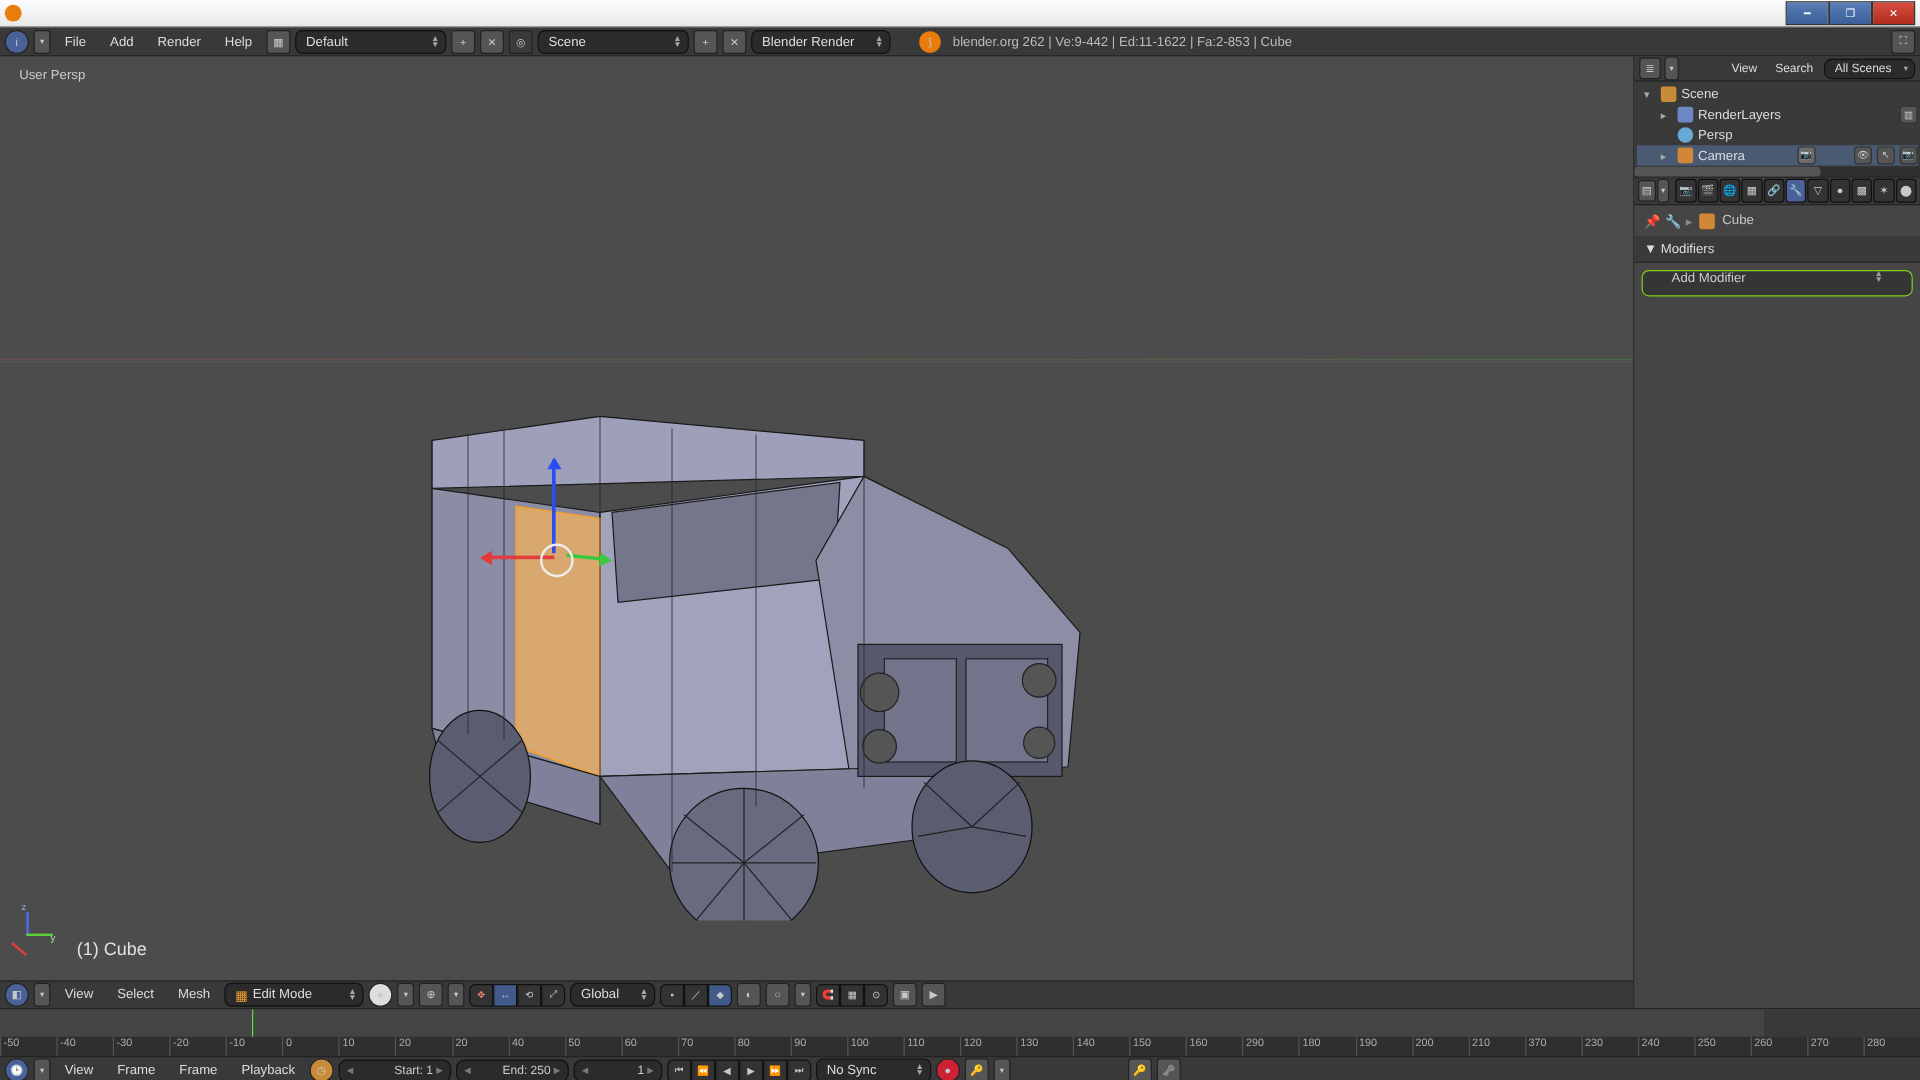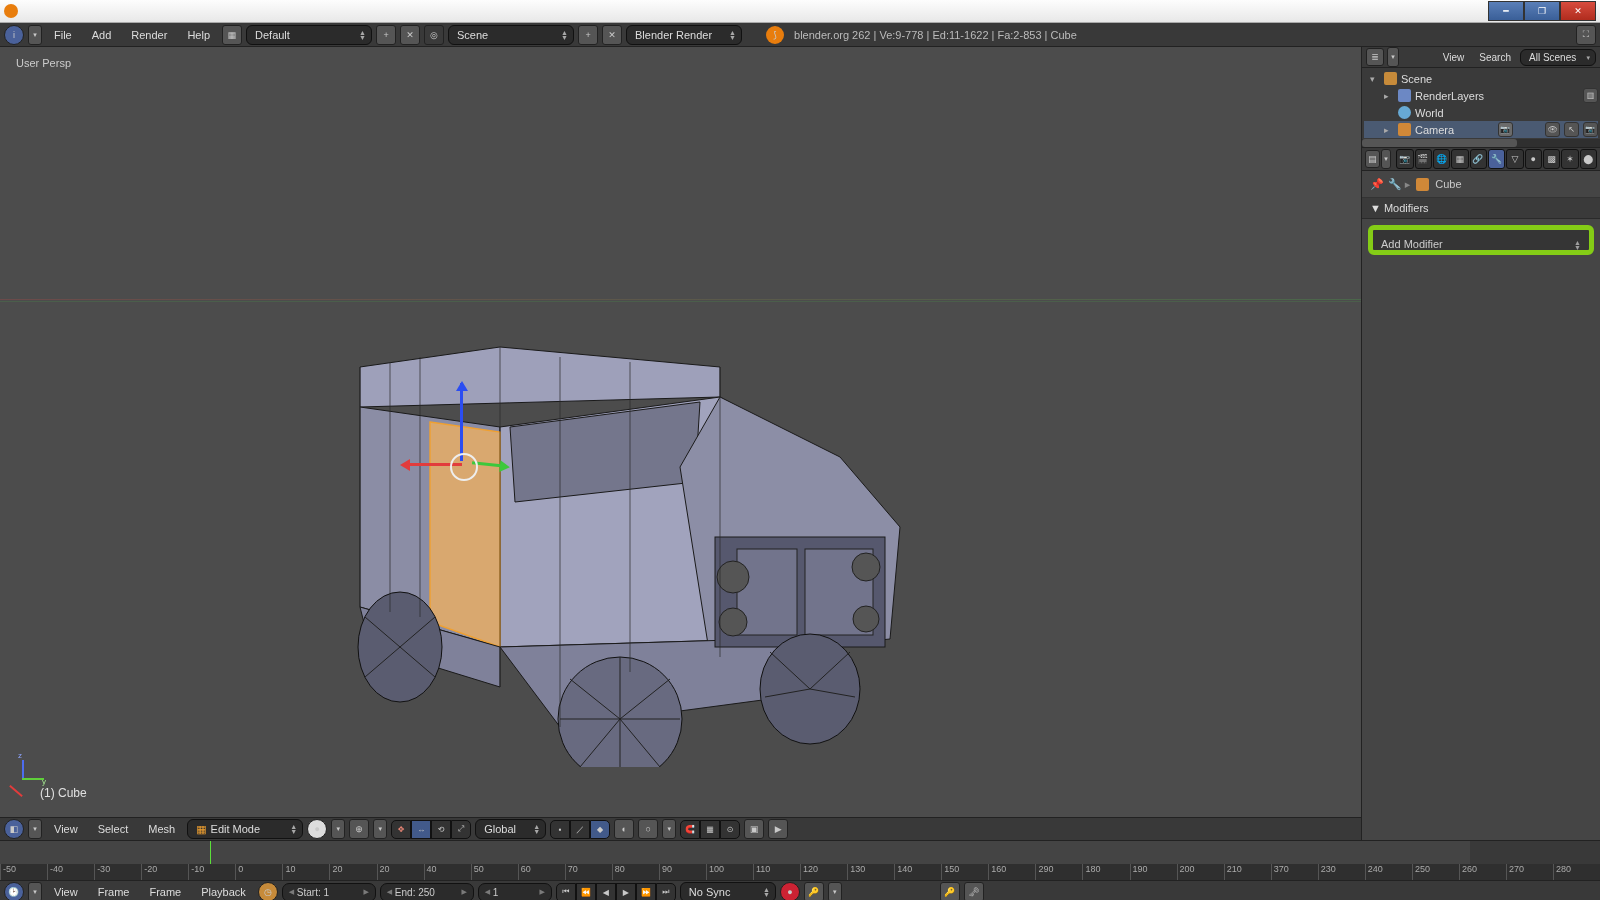--- a/index.html
+++ b/index.html
@@ -14,21 +14,21 @@
 .topbar{height:23px;background:#393939;display:flex;align-items:center;padding:0 4px;border-bottom:1px solid #222;gap:4px}
 .iconbtn{width:18px;height:18px;background:#555;border:1px solid #222;border-radius:3px;display:flex;align-items:center;justify-content:center;font-size:9px}
 .iconbtn.round{border-radius:50%}
 .menu-item{padding:2px 8px;color:#ddd;cursor:pointer}
 .dropdown{height:18px;background:#2b2b2b;border:1px solid #111;border-radius:6px;display:flex;align-items:center;padding:0 6px 0 8px;color:#ddd;min-width:80px;position:relative}
 .dropdown .arrows{margin-left:auto;font-size:7px;line-height:5px;opacity:.7;letter-spacing:-1px}
 .statline{color:#bbb;font-size:11px;margin-left:6px}
 .mainrow{display:flex;height:793px}
 .viewport{flex:1;position:relative;background:#4c4c4c;overflow:hidden}
 .viewport .persp{position:absolute;top:10px;left:16px;color:#ccc;font-size:11px}
-.viewport .objname{position:absolute;bottom:40px;left:40px;color:#e0e0e0;font-size:12px}
+.viewport .objname{position:absolute;bottom:40px;left:64px;color:#e0e0e0;font-size:15px}
 .axis-widget{position:absolute;bottom:50px;left:12px;width:40px;height:40px}
 .axis-widget .z{position:absolute;left:10px;bottom:10px;width:2px;height:20px;background:#4d6cf0}
 .axis-widget .y{position:absolute;left:10px;bottom:10px;width:22px;height:2px;background:#5fcf3a}
 .axis-widget .x{position:absolute;left:-4px;bottom:-2px;width:16px;height:2px;background:#e23c3c;transform:rotate(40deg)}
 .axis-widget .lz{position:absolute;left:6px;bottom:30px;color:#8fa6ff;font-size:8px}
 .axis-widget .ly{position:absolute;left:30px;bottom:4px;color:#a3e68f;font-size:8px}
 .car-svg{position:absolute;left:300px;top:280px}
 .gizmo{position:absolute;left:410px;top:330px;width:120px;height:120px;pointer-events:none}
 .gizmo .circle{position:absolute;left:40px;top:76px;width:24px;height:24px;border:2px solid #eee;border-radius:50%}
 .gizmo .arrZ{position:absolute;left:50px;top:6px;width:3px;height:78px;background:#2b4df2}
@@ -51,32 +51,32 @@
 .tree-row .rest{width:13px;height:13px;background:#555;border:1px solid #333;border-radius:3px;font-size:8px;display:flex;align-items:center;justify-content:center}
 .tree-row.lvl1{padding-left:20px}
 .props{flex:1;background:#454545;display:flex;flex-direction:column}
 .props-tabs{height:22px;background:#393939;display:flex;align-items:center;padding:0 3px;gap:1px;border-bottom:1px solid #222}
 .ptab{width:19px;height:18px;background:#333;border:1px solid #111;border-radius:3px;display:flex;align-items:center;justify-content:center;font-size:9px}
 .ptab.active{background:#4a619a}
 .props-bread{height:26px;display:flex;align-items:center;padding:0 8px;gap:6px;border-bottom:1px solid #333}
 .pin{width:12px;height:12px;color:#aaa}
 .props-panel{padding:0}
 .panel-hdr{background:#3a3a3a;padding:4px 8px;font-size:11px;color:#ddd;border-bottom:1px solid #2a2a2a}
-.addmod{margin:6px;height:20px;background:#353535;border:5px solid #84cc16;border-radius:6px;display:flex;align-items:flex-end;padding:0 8px;color:#ccc}
+.addmod{margin:6px;height:20px;background:#353535;border:1px solid #84cc16;border-radius:6px;display:flex;align-items:flex-start;padding:0 24px;color:#ccc}
 .addmod .arrows{margin-left:auto;font-size:7px;line-height:5px;opacity:.7}
 .bottom-area{height:62px;background:#393939;border-top:1px solid #222;display:flex;flex-direction:column}
 .timeline-canvas{flex:1;background:#444;position:relative;overflow:hidden}
 .timeline-canvas .zero{position:absolute;left:210px;top:0;bottom:0;width:1px;background:#5bdf3a}
 .timeline-canvas .ticks{position:absolute;left:0;bottom:0;height:16px;width:100%;background:#2f2f2f;display:flex}
 .timeline-canvas .tick{width:50.2px;text-align:left;color:#aaa;font-size:9px;padding-left:2px;border-left:1px solid #555}
 .timeline-hdr{height:22px;background:#393939;border-top:1px solid #222;display:flex;align-items:center;padding:0 4px;gap:4px}
 .numfield{height:17px;background:#2b2b2b;border:1px solid #111;border-radius:7px;display:flex;align-items:center;padding:0 6px;min-width:80px}
 .numfield .l{font-size:7px;opacity:.5;width:8px}
 .numfield .r{font-size:7px;opacity:.5;width:8px;text-align:right}
-.numfield .lab{flex:1;text-align:left;font-size:10px;color:#ccc}
+.numfield .lab{flex:1;text-align:right;font-size:10px;color:#ccc}
 .playbtn{width:18px;height:17px;background:#333;border:1px solid #111;display:flex;align-items:center;justify-content:center;font-size:8px}
 .grp{display:flex}
 .grp .playbtn:first-child{border-radius:5px 0 0 5px}
 .grp .playbtn:last-child{border-radius:0 5px 5px 0}
 .spacer{flex:1}
 .horizon{position:absolute;left:0;right:0;top:252px;height:1px;background:linear-gradient(to right,rgba(180,70,70,.3),rgba(70,180,70,.25))}
 .horizon2{position:absolute;left:0;right:0;top:254px;height:1px;background:rgba(70,180,70,.18)}
 .scrollbar-h{position:absolute;left:0;right:0;height:8px;background:#2f2f2f}
 .scrollbar-h .thumb{height:100%;background:#555;border-radius:3px}
 </style>
@@ -112,21 +112,21 @@
       <span class="arrows">▲<br>▼</span>
     </div>
   <div class="iconbtn">+</div>
   <div class="iconbtn">✕</div>
   <div class="dropdown" style="min-width:100px">
       <span>Blender Render</span>
       <span class="arrows">▲<br>▼</span>
     </div>
   <div style="width:16px"></div>
   <div class="iconbtn round" style="background:#e87d0d;border:none">⟆</div>
-  <div class="statline">blender.org 262 | Ve:9-778 | Ed:11-1622 | Fa:2-853 | Cube</div>
+  <div class="statline">blender.org 262 | Ve:9-442 | Ed:11-1622 | Fa:2-853 | Cube</div>
   <div class="spacer"></div>
   <div class="iconbtn">⛶</div>
 </div>
 
 <div class="mainrow">
   <div class="viewport">
     <div class="persp">User Persp</div>
     <div class="horizon"></div>
     <div class="horizon2"></div>
 
@@ -268,21 +268,21 @@
           </div>
         <div class="tree-row lvl1">
             <span class="exp">▸</span>
             <span class="ic" style="background:#6c88c4"></span>
             <span class="lbl">RenderLayers</span>
             <span class="rest">▥</span>
           </div>
         <div class="tree-row lvl1">
             <span class="exp"></span>
             <span class="ic" style="background:#67a9d4;border-radius:50%"></span>
-            <span class="lbl">World</span>
+            <span class="lbl">Persp</span>
           </div>
         <div class="tree-row lvl1 selected">
             <span class="exp">▸</span>
             <span class="ic" style="background:#d08838"></span>
             <span class="lbl">Camera</span>
             <span class="rest" style="background:#6b6b6b">📷</span>
             <span style="width:24px"></span>
             <span class="rest">👁</span>
             <span class="rest">↖</span>
             <span class="rest">📷</span>

